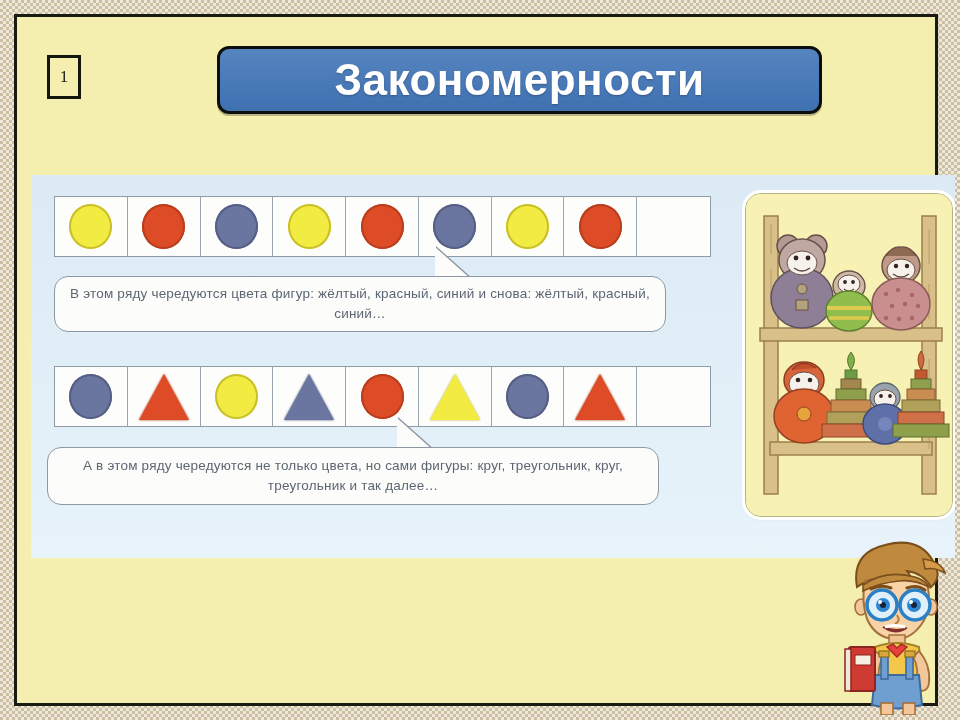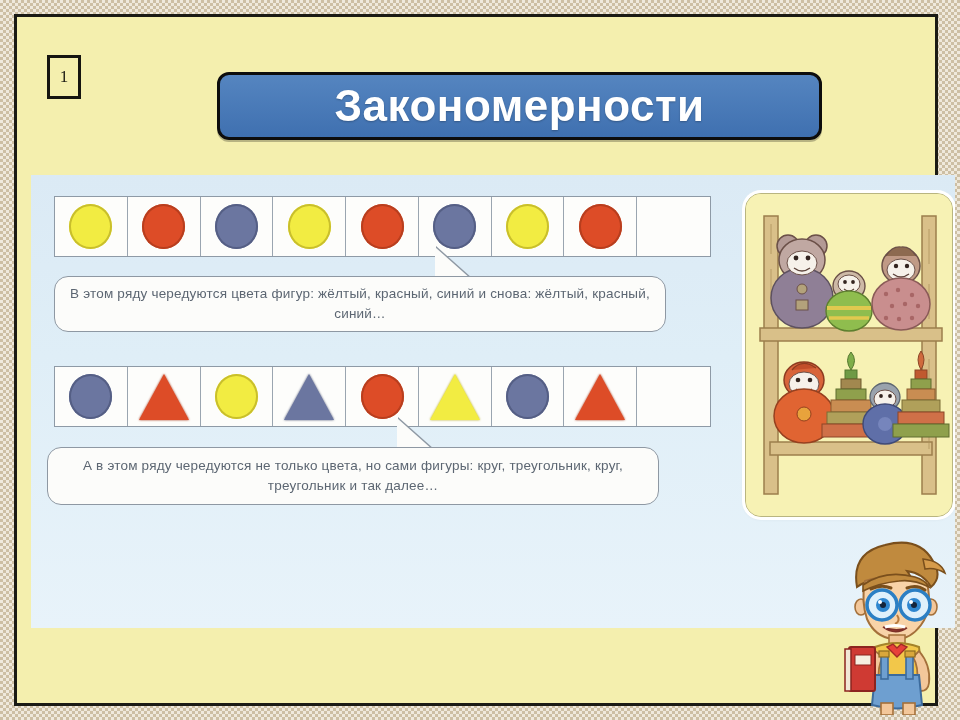--- a/index.html
+++ b/index.html
@@ -29,30 +29,29 @@
     box-sizing:border-box;
   }
   
   #title-banner{
     position:absolute;left:200px;top:29px;width:605px;height:68px;
     background:linear-gradient(#5585c0,#3f70b0);
     border:3px solid #0d0d0d;border-radius:12px;
     display:flex;align-items:center;justify-content:center;
     box-sizing:border-box;
     box-shadow:0 2px 0 rgba(0,0,0,.25);
-    margin-top:26px;
   }
   #title-banner .t{
     color:#ffffff;font-size:44px;font-weight:bold;letter-spacing:.5px;
     text-shadow:0 1px 2px rgba(0,0,0,.25);
     white-space:nowrap;
   }
   
   #panel{
-    position:absolute;left:14px;top:158px;width:924px;height:453px;
+    position:absolute;left:14px;top:158px;width:924px;height:383px;
     background:linear-gradient(180deg,#dbeaf5 0%,#dfeef7 40%,#e8f3fa 100%);
     overflow:hidden;
   }
   
   .row-strip{
     position:absolute;display:flex;
     border:1px solid #8e9aa6;
     background:#fdfdfb;
     box-sizing:border-box;
   }

